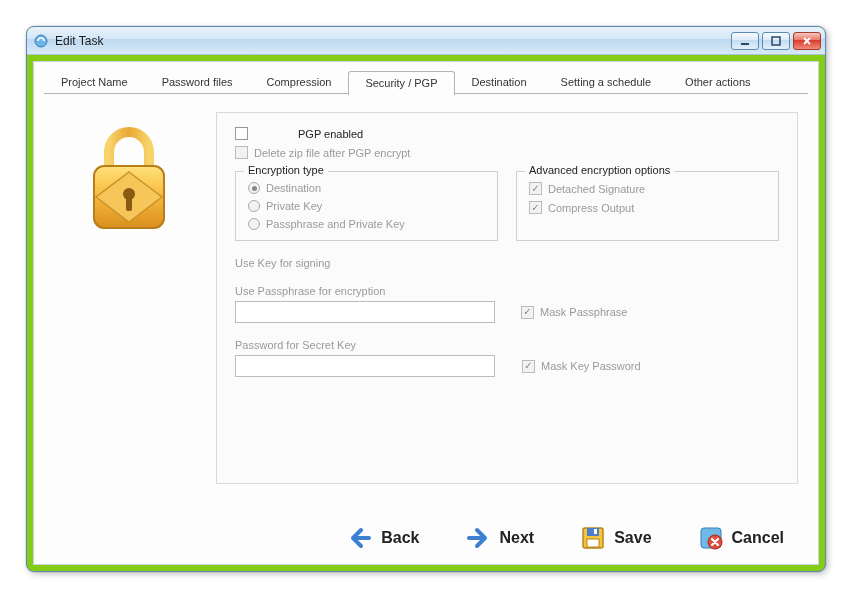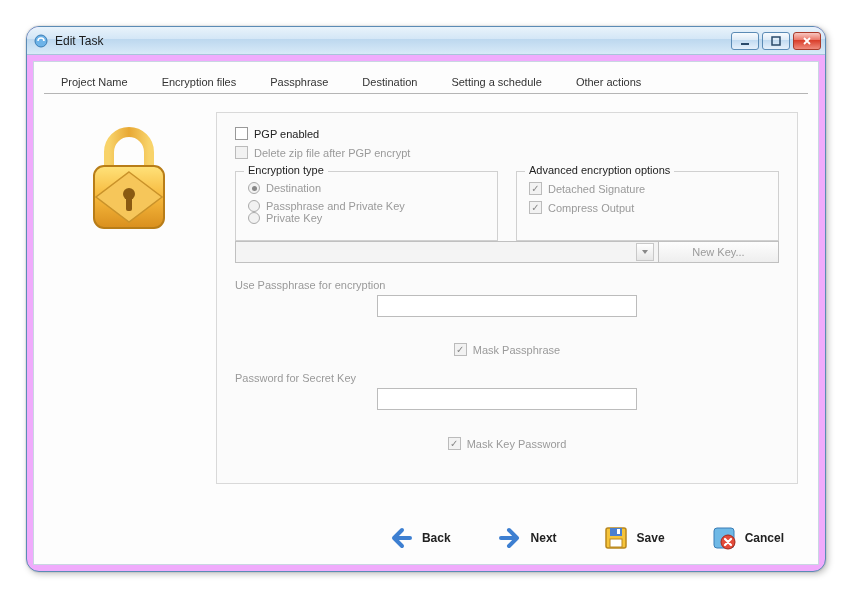--- a/index.html
+++ b/index.html
@@ -9,22 +9,22 @@
   background: #fff;
   width: 854px;
   height: 591px;
   position: relative;
 }
 .window {
   position: absolute;
   left: 26px; top: 26px;
   width: 800px; height: 546px;
   border: 1px solid #5b8bb5;
-  border-radius: 13px;
-  background: #f0abfc;
+  border-radius: 8px;
+  background: #84cc16;
   box-shadow: 0 0 0 1px rgba(0,0,0,0.05), 2px 2px 6px rgba(0,0,0,0.25);
   overflow: hidden;
 }
 .titlebar {
   height: 28px;
   background: linear-gradient(#e9f3fb, #d3e6f6 45%, #bdd8ef 46%, #d8eaf8);
   border-bottom: 1px solid #a8c4da;
   display: flex;
   align-items: center;
   padding: 0 4px 0 6px;
@@ -92,21 +92,21 @@
 .chk { width:13px; height:13px; margin-right:6px;
   border:1px solid #999; background:#fff; display:inline-flex;
   align-items:center; justify-content:center; }
 .chk.disabled { border-color:#bbb; background:#f2f2f2; }
 .chk.checked::after { content:"✓"; font-size:10px; color:#888; line-height:1; }
 .radio { width:12px; height:12px; margin-right:6px; border:1px solid #aaa;
   background:#f2f2f2; border-radius:50%; display:inline-flex;
   align-items:center; justify-content:center; }
 .radio.selected::after { content:""; width:5px; height:5px; background:#888; border-radius:50%; }
 .disabled-text { color:#9a9a9a; }
-.normal-text { color:#222; }
+.normal-text { color:#222;margin-left:44px; }
 .fieldset {
   border:1px solid #d0d0d0;
   padding:10px 12px 10px 12px;
   margin-top:6px;
   position:relative;
 }
 .fieldset .legend {
   position:absolute; top:-8px; left:8px; background:#fbfbfb;
   padding:0 4px; color:#222; font-size:11px;
 }
@@ -127,27 +127,27 @@
 }
 .combo .newkey {
   width:120px; border:1px solid #c0c0c0; border-left:none;
   background:linear-gradient(#fdfdfd,#eee);
   display:flex; align-items:center; justify-content:center;
   color:#9a9a9a;
 }
 .txtinput {
   width:260px; height:22px; border:1px solid #bcbcbc; background:#fff;
 }
-.inline { display:flex; align-items:center; gap:26px; margin-top:4px;flex-direction:column; }
+.inline { display:flex; align-items:center; gap:26px; margin-top:4px; }
 .footer {
   position:absolute; left:0; right:0; bottom:0; height:52px;
   display:flex; align-items:center; justify-content:flex-end;
   gap:46px; padding-right:34px;
 }
-.footer .fbtn { display:flex; align-items:center; gap:8px; font-size:12px; font-weight:bold; color:#222; }
+.footer .fbtn { display:flex; align-items:center; gap:8px; font-size:16px; font-weight:bold; color:#222; }
 .footer .fbtn .icon24 { width:26px; height:26px; }
 </style>
 </head>
 <body>
 
 <div class="window">
   <div class="titlebar">
     <span class="app-icon">
       <svg viewBox="0 0 16 16">
           <circle cx="8" cy="8" r="6" fill="#6db3e8" stroke="#3a7db5"></circle>
@@ -171,22 +171,23 @@
           <svg viewBox="0 0 10 10">
             <path d="M2 2 L8 8 M8 2 L2 8" stroke="currentColor" stroke-width="1.8"></path>
           </svg>
         </div>
     </div>
   </div>
 
   <div class="client">
     <div class="tabs">
       <div class="tab">Project Name</div>
-      <div class="tab">Encryption files</div>
-      <div class="tab">Passphrase</div>
+      <div class="tab">Password files</div>
+      <div class="tab">Compression</div>
+      <div class="tab active">Security / PGP</div>
       <div class="tab">Destination</div>
       <div class="tab">Setting a schedule</div>
       <div class="tab">Other actions</div>
     </div>
     <div class="tabline"></div>
 
     <div class="content">
 
       <div class="sidebar-icon">
         <svg viewBox="0 0 90 110" width="90" height="110">
@@ -221,52 +222,43 @@
           <span class="disabled-text">Delete zip file after PGP encrypt</span>
         </div>
 
         <div class="two-col">
           <div class="fieldset">
             <span class="legend">Encryption type</span>
             <div class="row">
                 <span class="radio selected"></span>
                 <span class="disabled-text">Destination</span>
               </div>
+            <div class="row">
+                <span class="radio"></span>
+                <span class="disabled-text">Private Key</span>
+              </div>
             <div class="row" style="margin-bottom:0">
                 <span class="radio"></span>
                 <span class="disabled-text">Passphrase and Private Key</span>
-              </div>
-            <div class="row">
-                <span class="radio"></span>
-                <span class="disabled-text">Private Key</span>
               </div>
           </div>
           <div class="fieldset">
             <span class="legend">Advanced encryption options</span>
             <div class="row">
                 <span class="chk disabled checked"></span>
                 <span class="disabled-text">Detached Signature</span>
               </div>
             <div class="row" style="margin-bottom:0">
                 <span class="chk disabled checked"></span>
                 <span class="disabled-text">Compress Output</span>
               </div>
           </div>
         </div>
 
-        <div class="combo">
-          <div class="select">
-            <span class="arrow">
-                <svg width="8" height="8" viewBox="0 0 8 8">
-                  <path d="M1 2 L4 6 L7 2 Z" fill="#888"></path>
-                </svg>
-              </span>
-          </div>
-          <div class="newkey">New Key...</div>
-        </div>
+        <span class="section-label">Use Key for signing</span>
 
         <span class="section-label">Use Passphrase for encryption</span>
         <div class="inline">
           <div class="txtinput"></div>
           <div class="row" style="margin:0">
             <span class="chk disabled checked"></span>
             <span class="disabled-text">Mask Passphrase</span>
           </div>
         </div>
 

